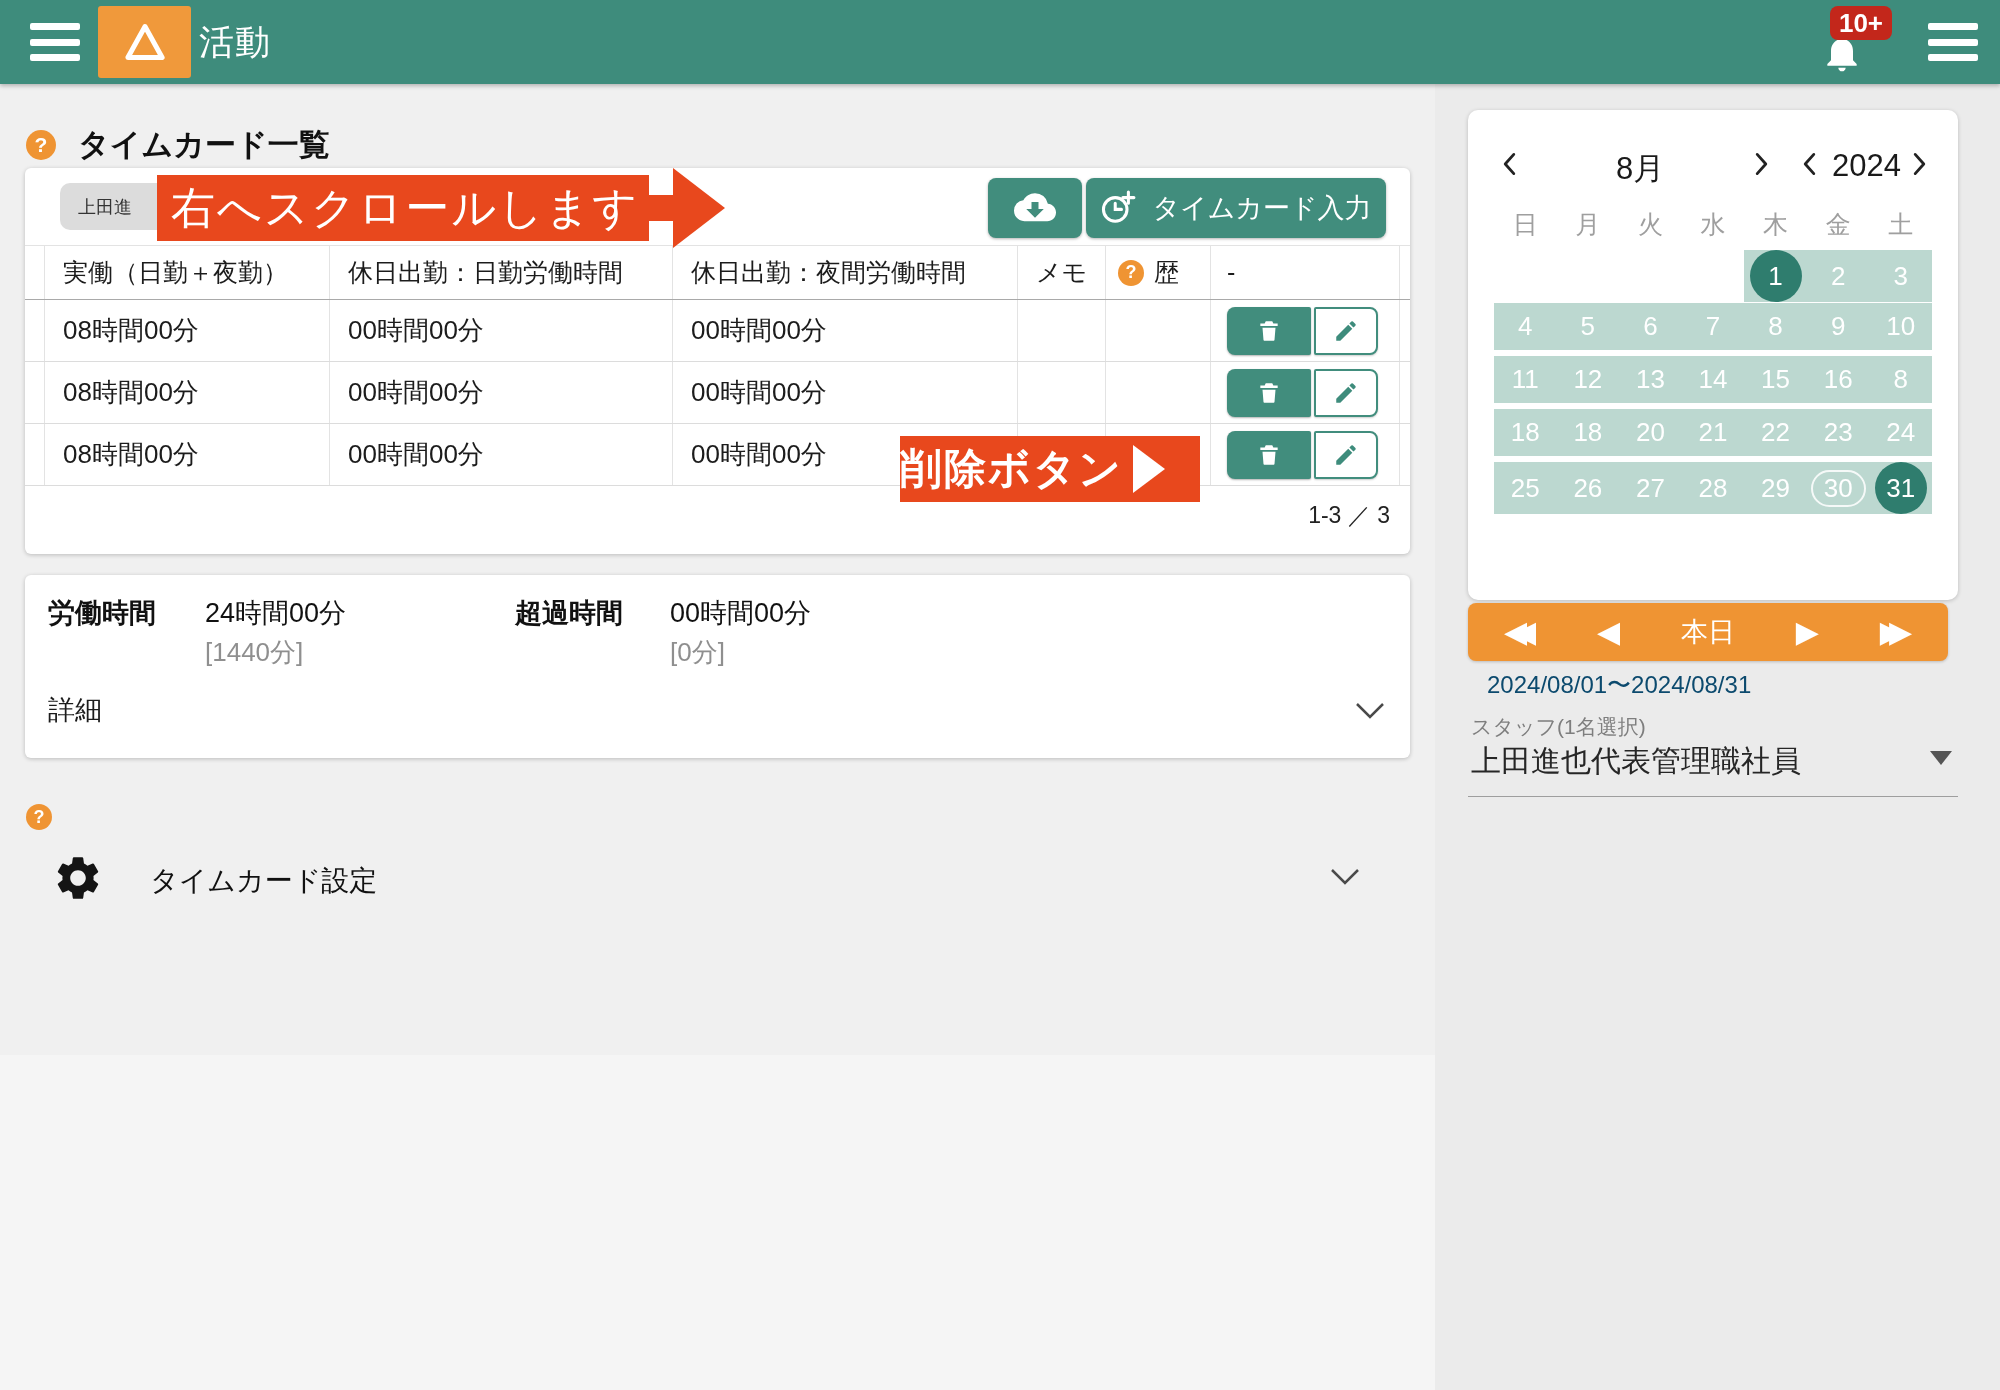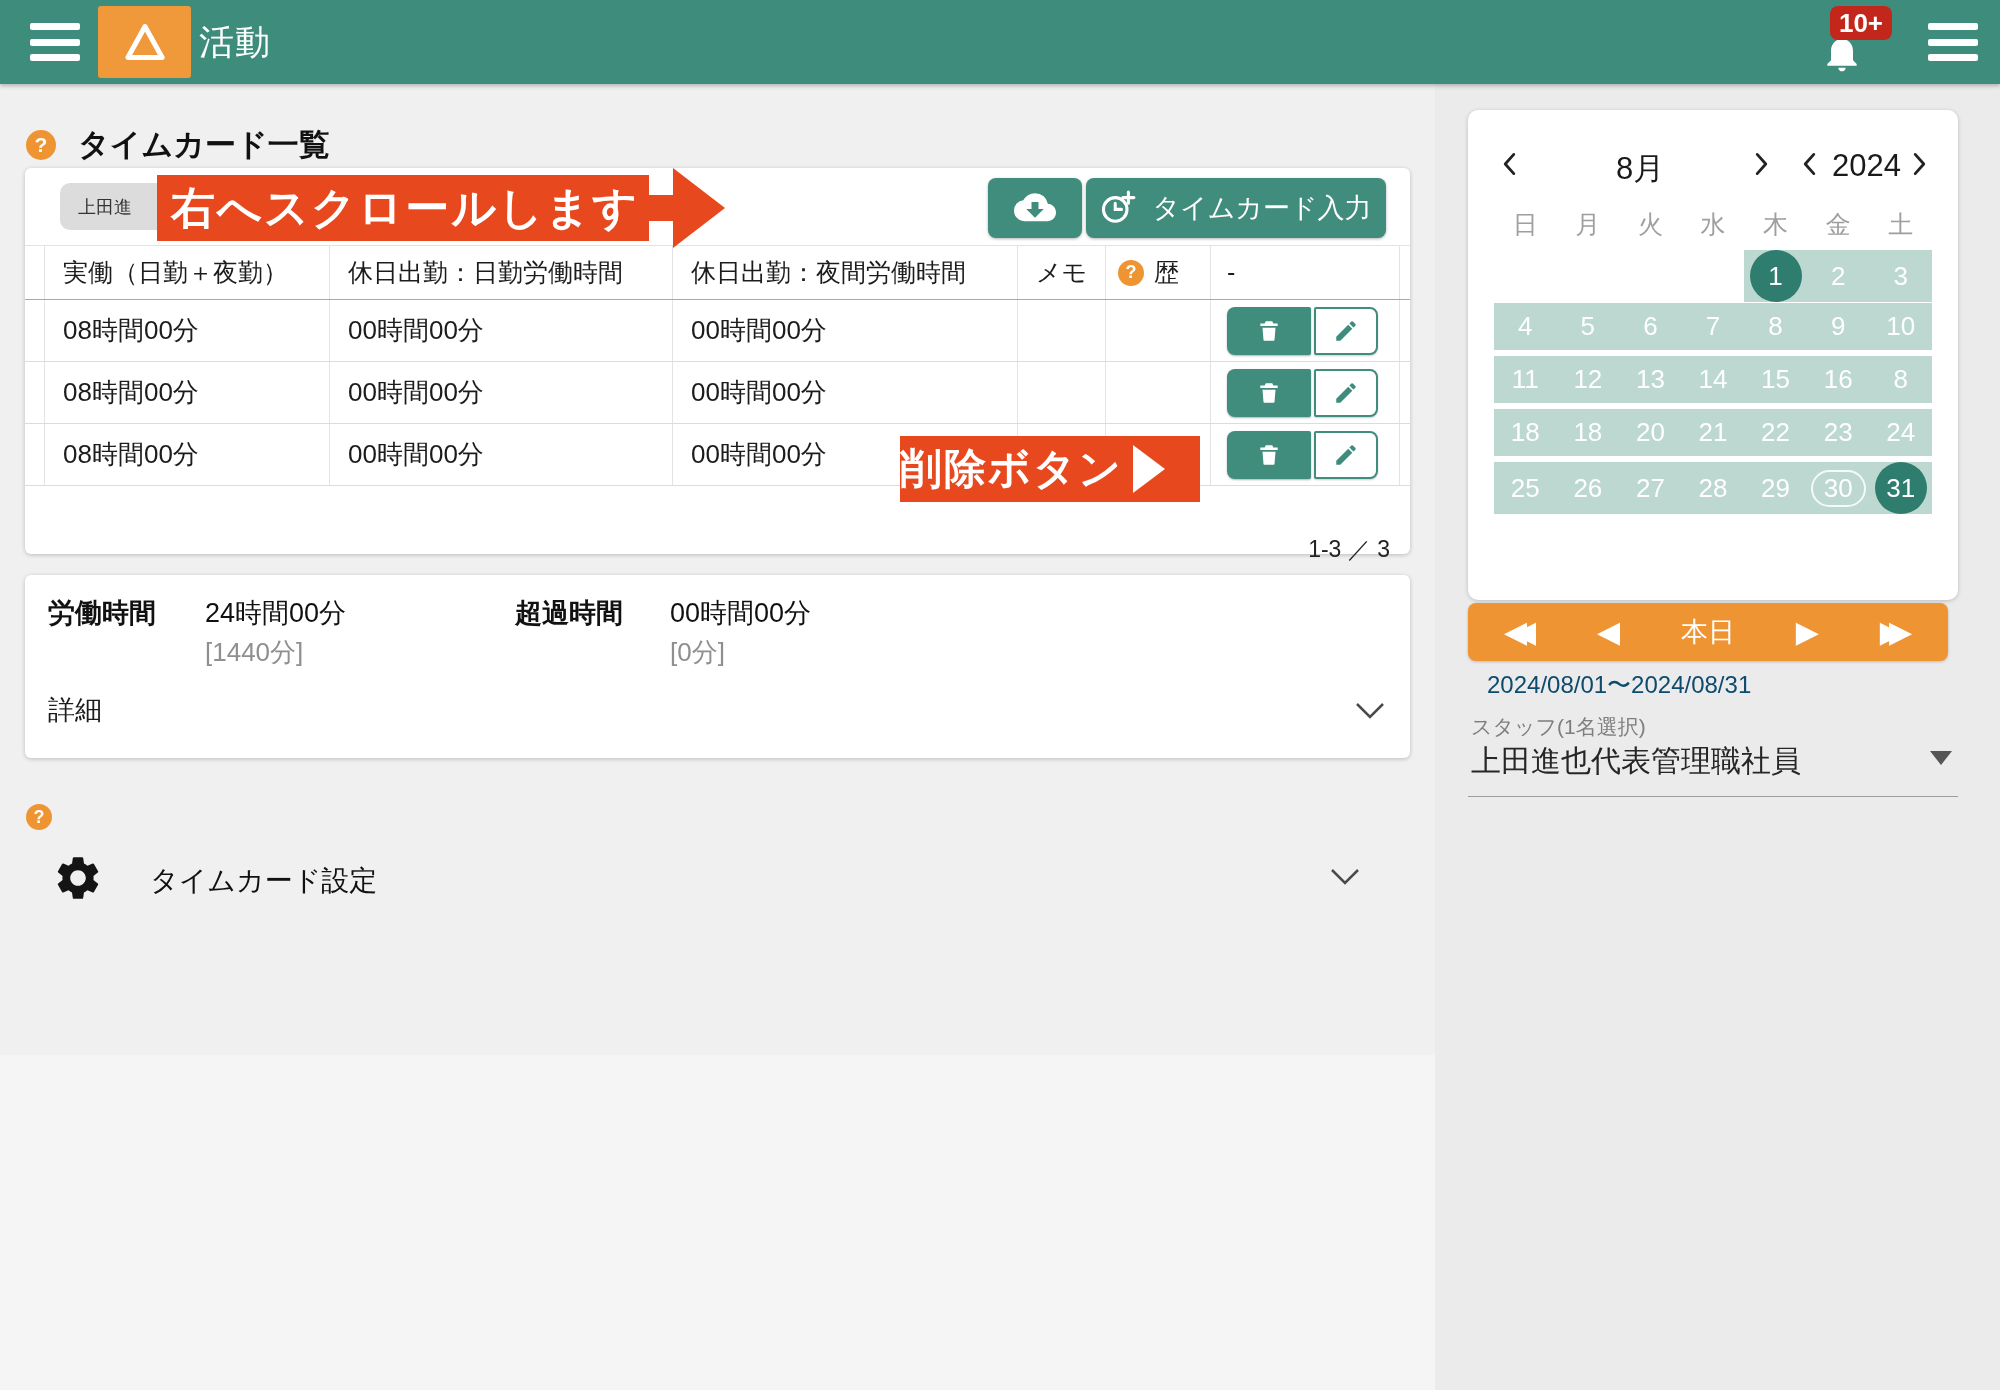--- a/index.html
+++ b/index.html
@@ -84,28 +84,28 @@
   .c5 .help-dot { width:26px; height:26px; font-size:18px; flex:none; }
   .row-actions { display:flex; gap:3px; align-items:center; }
   .del-btn {
     width:84px; height:48px; background:#418D7D; border:none; border-radius:8px 2px 2px 8px;
     display:flex; align-items:center; justify-content:center; cursor:pointer; box-shadow:0 1px 2px rgba(0,0,0,.3);
   }
   .edit-btn {
     width:64px; height:48px; background:#fff; border:2px solid #418D7D; border-radius:2px 8px 8px 2px;
     display:flex; align-items:center; justify-content:center; cursor:pointer; box-shadow:0 1px 2px rgba(0,0,0,.2);
   }
-  .pagination { position:absolute; right:20px; top:332px; font-size:23px; color:#222;margin-top:34px; }
+  .pagination { position:absolute; right:20px; top:332px; font-size:23px; color:#222; }
   
   .overlay-scroll {
     position:absolute; left:132px; top:7px; height:66px; display:flex; align-items:center; z-index:20;
   }
   .overlay-scroll .o-box {
     background:#E8481D; color:#fff; height:66px; padding:0 10px 0 14px;
-    font-size:44px; font-weight:bold; letter-spacing:2px; display:flex; align-items:center; white-space:nowrap;
+    font-size:44px; font-weight:normal; letter-spacing:2px; display:flex; align-items:center; white-space:nowrap;
   }
   .o-arrow { display:flex; align-items:center; }
   .o-arrow .stub { width:24px; height:26px; background:#E8481D; }
   .o-arrow .head { width:0; height:0; border-top:40px solid transparent; border-bottom:40px solid transparent; border-left:52px solid #E8481D; }
   .overlay-delete {
     position:absolute; left:875px; top:268px; width:300px; height:66px; background:#E8481D;
     display:flex; align-items:center; gap:10px; z-index:20;
     color:#fff; font-size:42px; font-weight:bold; letter-spacing:2px; white-space:nowrap;
   }
   .overlay-delete .tri { width:0; height:0; border-top:24px solid transparent; border-bottom:24px solid transparent; border-left:32px solid #fff; }

